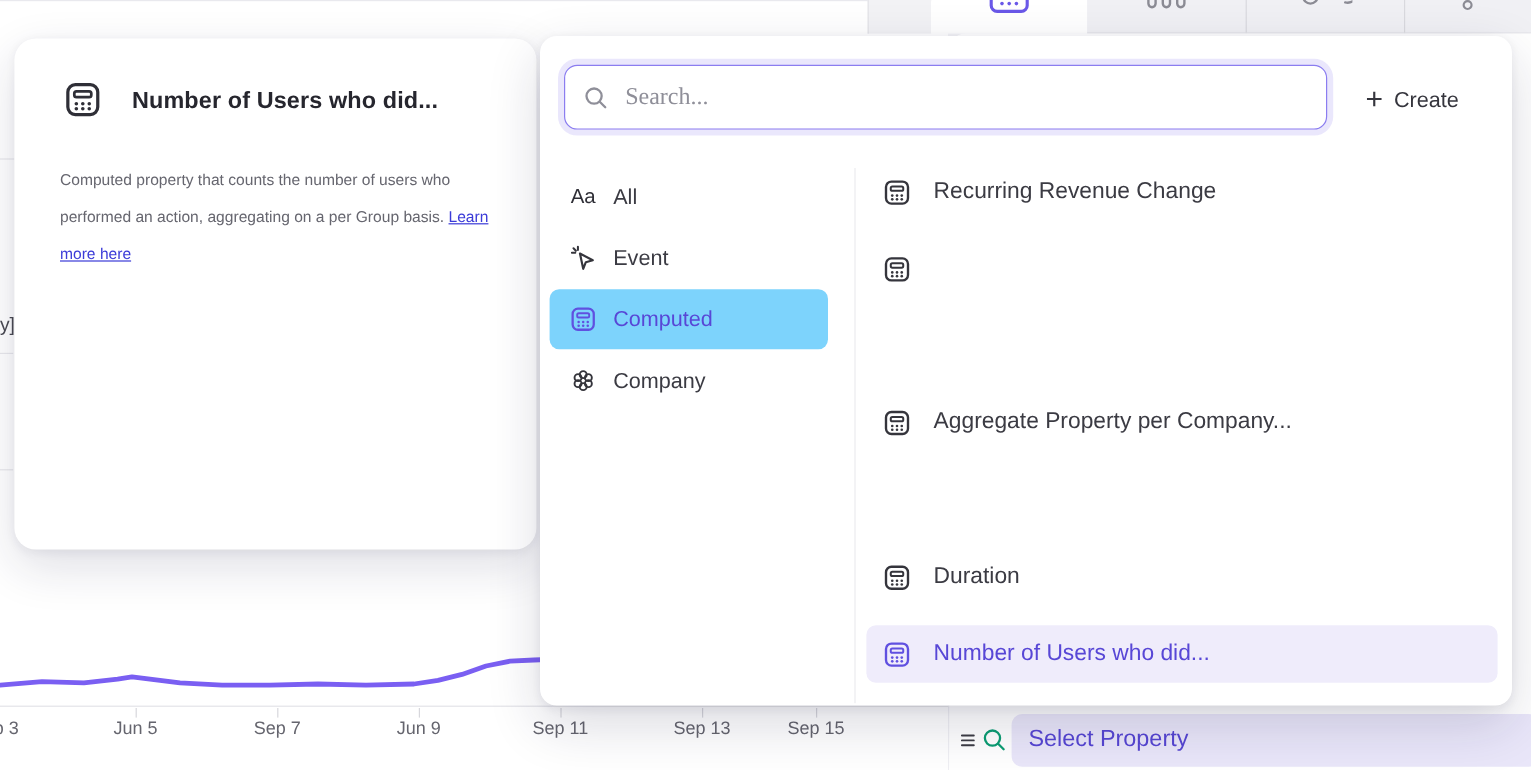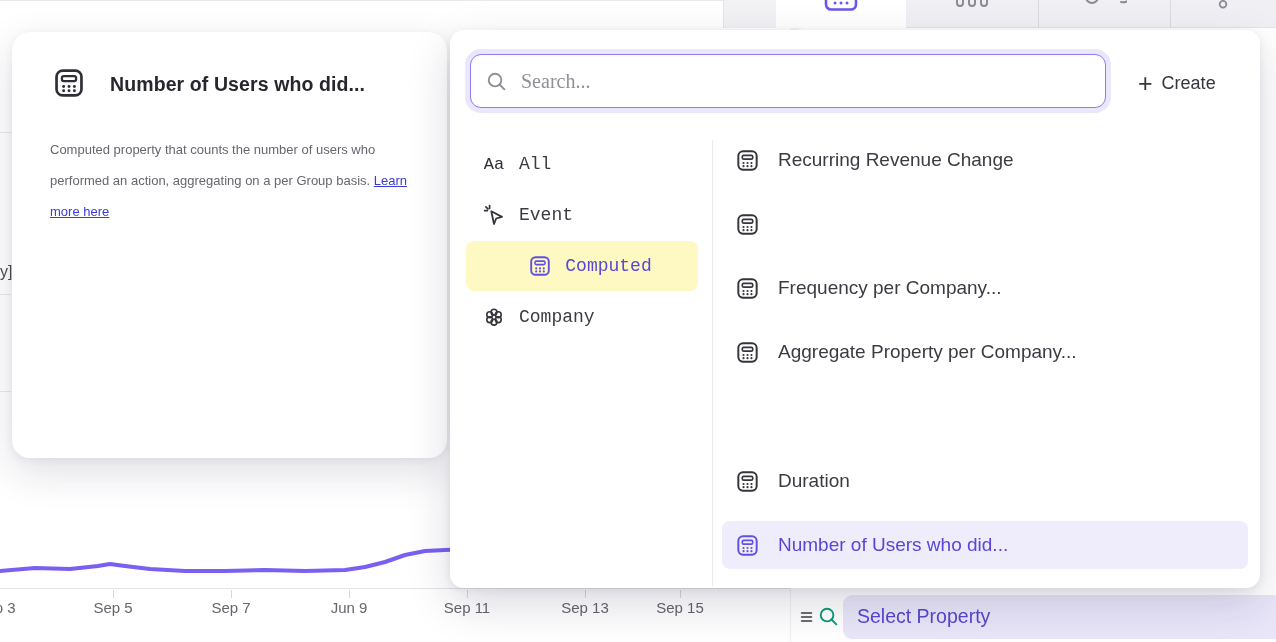--- a/index.html
+++ b/index.html
@@ -47,23 +47,23 @@
   .search-box{left:20px;top:24px;width:636px;height:54px;border:1.6px solid #8b7df0;border-radius:11px;
     box-shadow:0 0 0 5px rgba(130,115,240,.17);background:#fff;}
   .search-box input{position:absolute;left:48px;top:0;width:570px;height:100%;border:none;outline:none;
     font-family:Liberation Serif, serif;font-size:20px;color:#33333b;background:transparent;}
   .search-box input::placeholder{color:#8f8f99;}
   .search-ic{left:14px;top:15px;color:#8f8f99;}
   .create-btn{left:688px;top:38px;height:30px;display:flex;align-items:center;gap:9px;cursor:pointer;}
   .create-plus{font-size:25px;font-weight:400;color:#35353d;line-height:28px;}
   .create-label{font-size:18px;font-weight:500;color:#35353d;}
 
-  .cat-row{left:16px;width:232px;height:50px;display:flex;align-items:center;gap:13px;
-    padding-left:16px;border-radius:8px;cursor:pointer;font-family:Liberation Mono, monospace;}
-  .cat-row.selected{background:#fef9c3;justify-content:center;}
+  .cat-row{left:8px;width:232px;height:50px;display:flex;align-items:center;gap:13px;
+    padding-left:16px;border-radius:8px;cursor:pointer;}
+  .cat-row.selected{background:#7dd3fc;}
   .cat-label{font-size:18px;font-weight:500;color:#3b3b43;}
   .cat-row.selected .cat-label{color:#5847d6;}
   .aa{font-size:17px;font-weight:500;color:#2f2f37;width:24px;text-align:center;}
   .v-divider{left:262px;top:110px;width:1px;height:446px;background:#ebebef;}
 
   .prop-row{left:272px;width:526px;height:48px;display:flex;align-items:center;gap:18px;
     padding-left:13px;border-radius:8px;cursor:pointer;}
   .prop-row.selected{background:#efecfb;}
   .prop-label{font-size:19px;font-weight:500;color:#3b3b43;}
   .prop-row.selected .prop-label{color:#5847d6;}
@@ -126,21 +126,21 @@
     </svg>
 
     <div class="abs axis-line"></div>
     <div class="abs tick" style="left:113px"></div>
     <div class="abs tick" style="left:231px"></div>
     <div class="abs tick" style="left:349px"></div>
     <div class="abs tick" style="left:467px"></div>
     <div class="abs tick" style="left:585px"></div>
     <div class="abs tick" style="left:680px"></div>
     <span class="abs xlab" style="left:-4px">Sep 3</span>
-    <span class="abs xlab" style="left:113px">Sep 5</span>
+    <span class="abs xlab" style="left:113px">Jun 5</span>
     <span class="abs xlab" style="left:231px">Sep 7</span>
     <span class="abs xlab" style="left:349px">Jun 9</span>
     <span class="abs xlab" style="left:467px">Sep 11</span>
     <span class="abs xlab" style="left:585px">Sep 13</span>
     <span class="abs xlab" style="left:680px">Sep 15</span>
   </div>
 
   <div class="abs gap-strip"></div>
   <div class="abs tabs">
     <div class="tab active" style="left:0;width:130px">
@@ -236,26 +236,20 @@
       <svg class="ic c-dark" width="25" height="25" viewBox="0 0 24 24">
           <use href="#i-calc"></use>
         </svg>
       <span class="prop-label">Recurring Revenue Change</span>
     </div>
     <div class="abs prop-row" style="top:170px">
       <svg class="ic c-dark" width="25" height="25" viewBox="0 0 24 24">
           <use href="#i-calc"></use>
         </svg>
     </div>
-    <div class="abs prop-row" style="top:234px">
-      <svg class="ic c-dark" width="25" height="25" viewBox="0 0 24 24">
-          <use href="#i-calc"></use>
-        </svg>
-      <span class="prop-label">Frequency per Company...</span>
-    </div>
     <div class="abs prop-row" style="top:298px">
       <svg class="ic c-dark" width="25" height="25" viewBox="0 0 24 24">
           <use href="#i-calc"></use>
         </svg>
       <span class="prop-label">Aggregate Property per Company...</span>
     </div>
     <div class="abs prop-row" style="top:427px">
       <svg class="ic c-dark" width="25" height="25" viewBox="0 0 24 24">
           <use href="#i-calc"></use>
         </svg>

